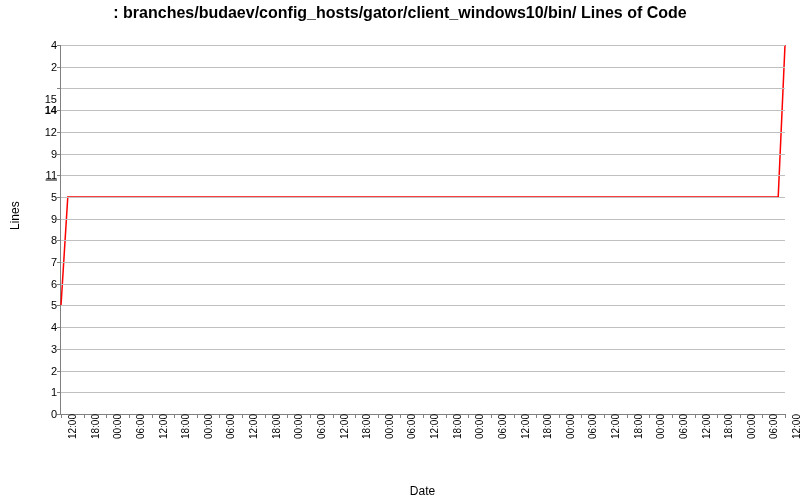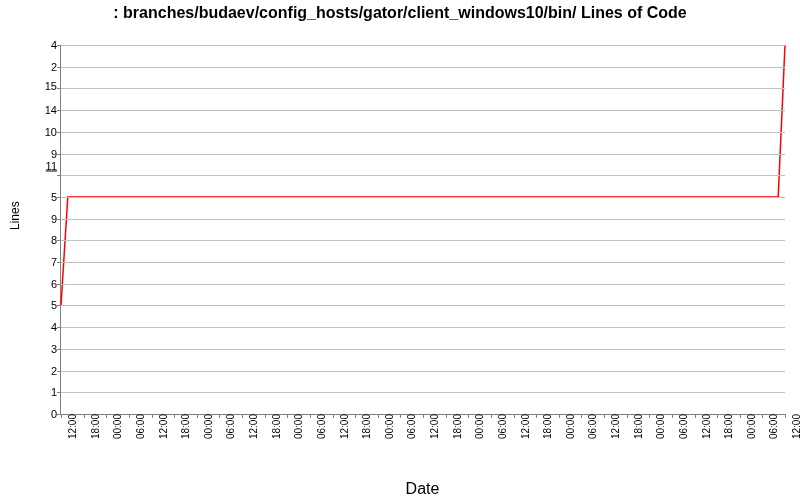--- a/index.html
+++ b/index.html
@@ -91,21 +91,21 @@
     width: 4px;
     border-top: 1px solid #808080;
   }
   
   .xlabel {
     position: absolute;
     left: 60px;
     width: 725px;
     bottom: 2px;
     text-align: center;
-    font-size: 16px;
+    font-size: 12px;
   }
   svg.line {
     position: absolute;
     left: 0;
     top: 0;
     width: 100%;
     height: 100%;
     overflow: visible;
   }
 </style>
@@ -149,33 +149,33 @@
       <div class="ytick-mark" style="top: 195.353px;"></div>
       <div class="ytick" style="top: 195.353px;">8</div>
       <div class="hgrid" style="top: 173.647px;"></div>
       <div class="ytick-mark" style="top: 173.647px;"></div>
       <div class="ytick" style="top: 173.647px;">9</div>
       <div class="hgrid" style="top: 151.941px;"></div>
       <div class="ytick-mark" style="top: 151.941px;"></div>
       <div class="ytick" style="top: 151.941px;">5</div>
       <div class="hgrid" style="top: 130.235px;"></div>
       <div class="ytick-mark" style="top: 130.235px;"></div>
-      <div class="ytick" style="top: 121px; text-decoration: underline;">11</div>
+      <div class="ytick" style="top: 130px; text-decoration: underline;">11</div>
       <div class="hgrid" style="top: 108.529px;"></div>
       <div class="ytick-mark" style="top: 108.529px;"></div>
       <div class="ytick" style="top: 108.529px;">9</div>
       <div class="hgrid" style="top: 86.8235px;"></div>
       <div class="ytick-mark" style="top: 86.8235px;"></div>
-      <div class="ytick" style="top: 86.8235px;">10</div>
+      <div class="ytick" style="top: 86.8235px;">12</div>
       <div class="hgrid" style="top: 65.1176px;"></div>
       <div class="ytick-mark" style="top: 65.1176px;"></div>
-      <div class="ytick" style="top: 65.1176px;">14</div>
+      <div class="ytick" style="top: 65.1176px; font-weight: bold;">14</div>
       <div class="hgrid" style="top: 43.4118px;"></div>
       <div class="ytick-mark" style="top: 43.4118px;"></div>
-      <div class="ytick" style="top: 41px;">15</div>
+      <div class="ytick" style="top: 54px;">15</div>
       <div class="hgrid" style="top: 21.7059px;"></div>
       <div class="ytick-mark" style="top: 21.7059px;"></div>
       <div class="ytick" style="top: 21.7059px;">2</div>
       <div class="hgrid" style="top: 0px;"></div>
       <div class="ytick-mark" style="top: 0px;"></div>
       <div class="ytick" style="top: 0px;">4</div>
       <div class="xtick-mark" style="left: 0px;"></div>
       <div class="xtick" style="left: 3px;">12:00</div>
       <div class="xtick-mark" style="left: 22.625px;"></div>
       <div class="xtick" style="left: 25.625px;">18:00</div>

